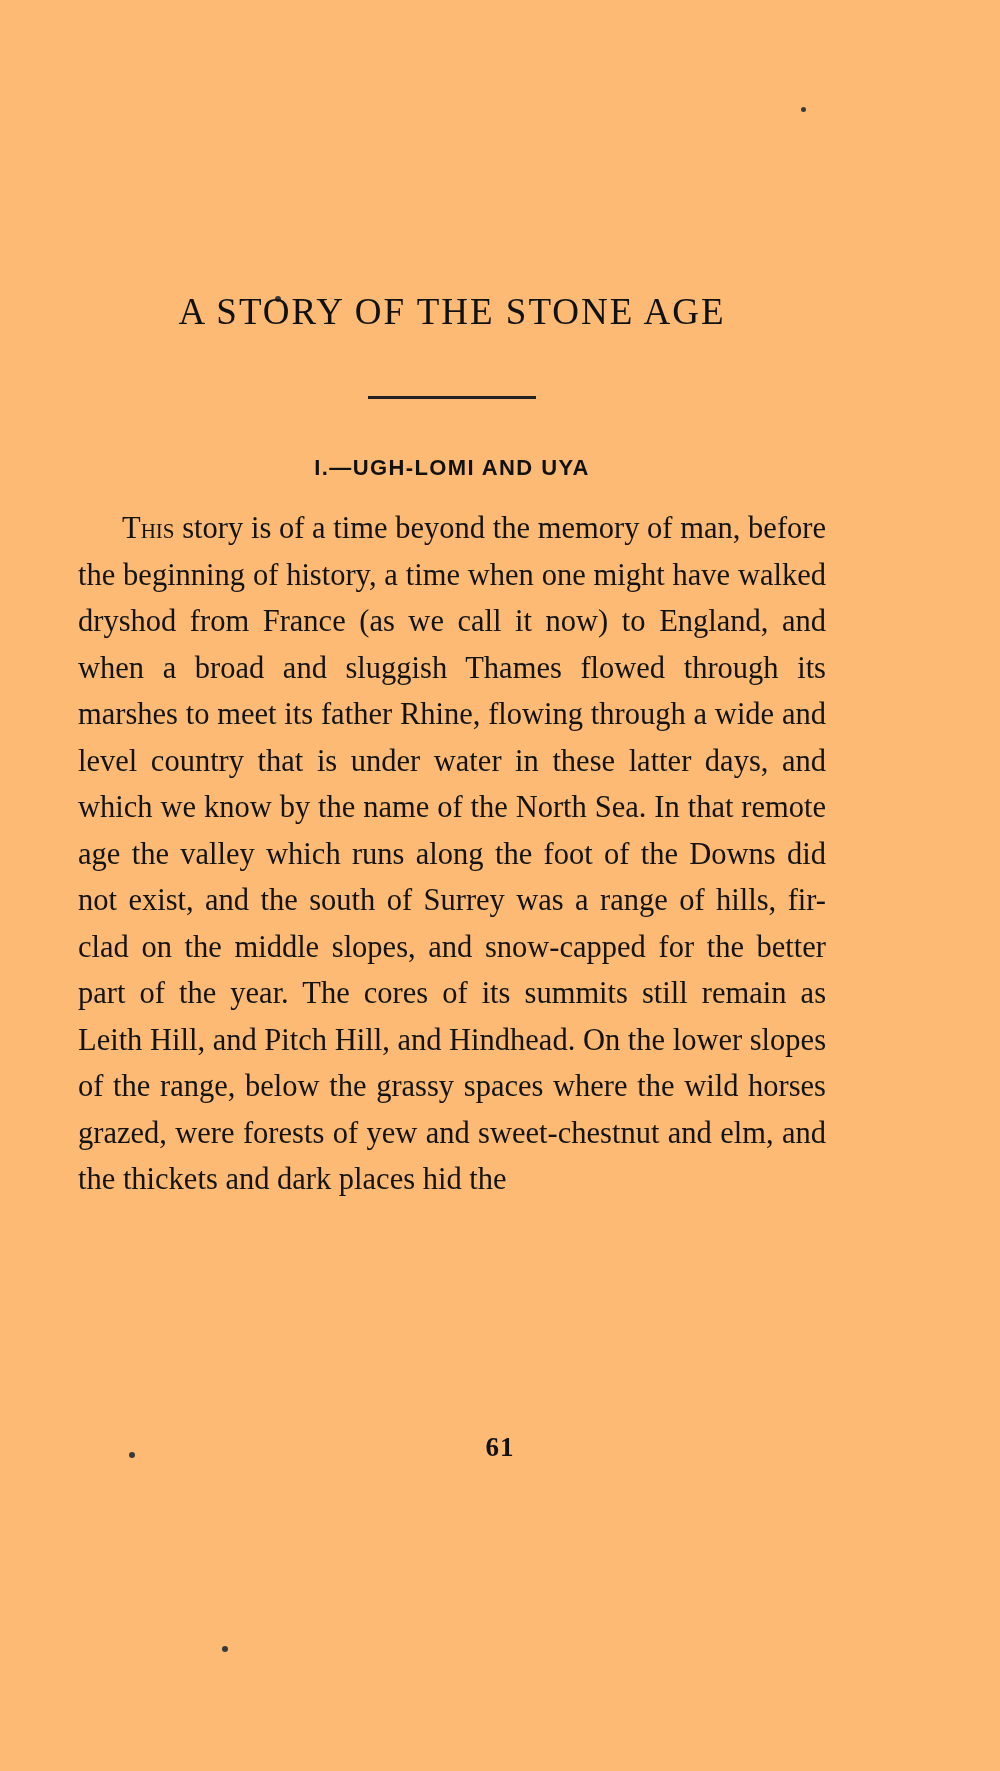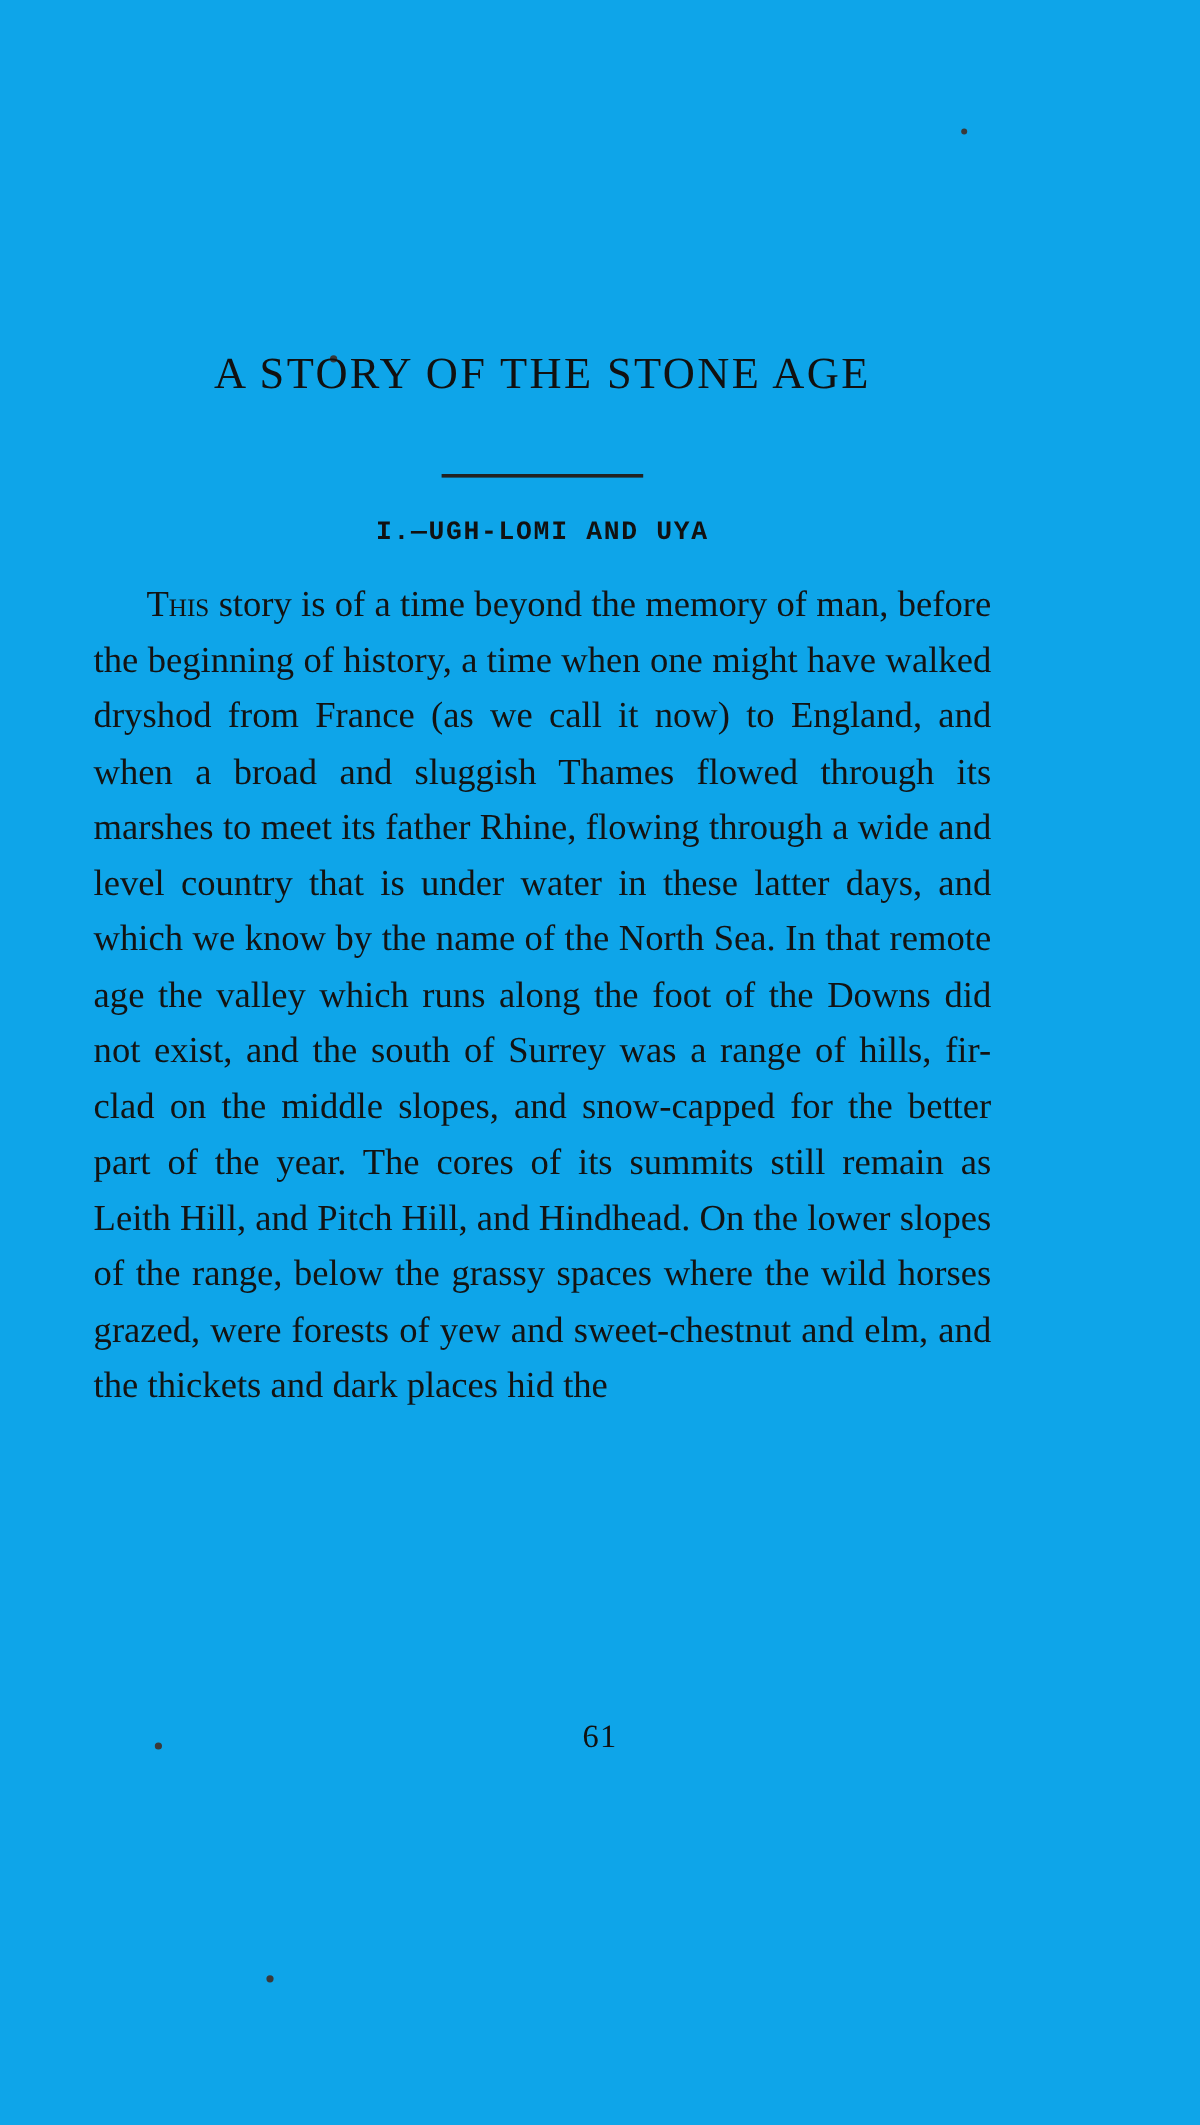--- a/index.html
+++ b/index.html
@@ -13,21 +13,21 @@
     font-family: "Liberation Serif", serif;
     color: #1a1a1a;
     position: relative;
     overflow: hidden;
   }
   .page {
     position: absolute;
     top: 0; left: 0;
     width: 1000px;
     height: 1771px;
-    background: #0ea5e9;
+    background: #fdba74;
   }
   .speck {
     position: absolute;
     background: #3a3a3a;
     border-radius: 50%;
   }
   .speck-1 { width: 5px; height: 5px; left: 801px; top: 107px; }
   .speck-2 { width: 6px; height: 6px; left: 275px; top: 296px; }
   .speck-3 { width: 6px; height: 6px; left: 129px; top: 1452px; }
   .speck-4 { width: 6px; height: 6px; left: 222px; top: 1646px; }
@@ -56,22 +56,22 @@
   }
   .rule {
     display: inline-block;
     width: 168px;
     height: 3px;
     background: #222;
   }
 
   .section-head {
     text-align: center;
-    margin-top: 28px;
-    font-family: Liberation Mono, monospace;
+    margin-top: 52px;
+    font-family: Liberation Sans, sans-serif;
     font-size: 22px;
     font-weight: 700;
     letter-spacing: 1.4px;
     color: #111;
   }
 
   .body-text {
     margin-top: 24px;
     font-size: 30.5px;
     line-height: 46.5px;
@@ -89,21 +89,21 @@
     font-size: 30.5px;
   }
 
   .folio {
     position: absolute;
     left: 0;
     right: 0;
     top: 1432px;
     text-align: center;
     font-size: 27px;
-    font-weight: 400;
+    font-weight: 700;
     letter-spacing: 1px;
     color: #111;
   }
 </style>
 </head>
 <body>
 
 <div class="page">
 
   <span class="speck speck-1"></span>

